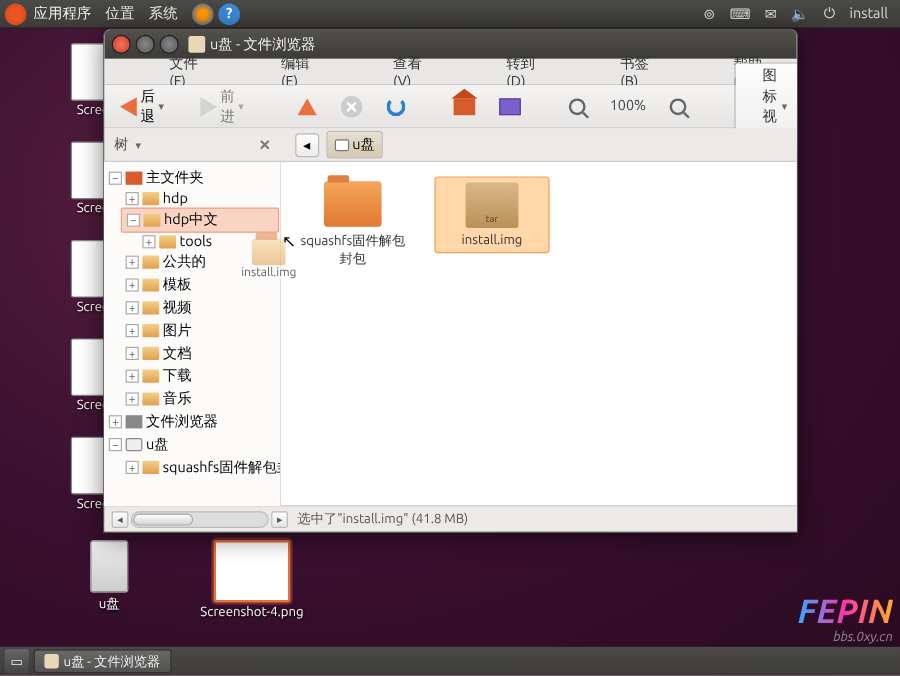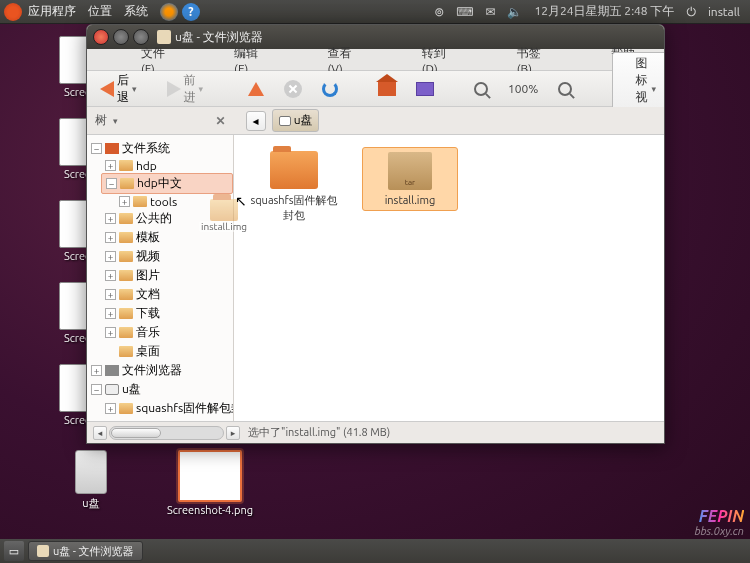--- a/index.html
+++ b/index.html
@@ -91,38 +91,37 @@
 .scroll-track { flex: 1; height: 14px; background: #ddd; border: 1px solid #bbb; border-radius: 7px; position: relative; }
 .scroll-thumb { position: absolute; left: 1px; top: 1px; width: 50px; height: 10px; background: linear-gradient(#fdfdfd, #d5d5d5); border: 1px solid #aaa; border-radius: 6px; }
 
 
 .taskbar { position: absolute; bottom: 0; left: 0; right: 0; height: 24px; background: linear-gradient(#4a4a48, #3c3b37); display: flex; align-items: center; padding: 0 4px; gap: 4px; }
 .task-btn { width: 20px; height: 20px; background: linear-gradient(#666, #444); border-radius: 2px; display: flex; align-items: center; justify-content: center; color: #eee; font-size: 11px; }
 .task-app { height: 20px; background: linear-gradient(#6a6967, #525150); border: 1px solid #333; border-radius: 3px; padding: 0 8px; display: flex; align-items: center; gap: 4px; color: #eee; font-size: 11px; }
 
 
 .watermark { position: absolute; right: 6px; bottom: 26px; color: rgba(255,255,255,0.5); font-size: 14px; font-style: italic; text-align: right; }
-.watermark .logo { font-size: 16px; background: linear-gradient(90deg, #3af, #f3a, #fa3); -webkit-background-clip: text; color: transparent; font-weight: bold; }
+.watermark .logo { font-size: 28px; background: linear-gradient(90deg, #3af, #f3a, #fa3); -webkit-background-clip: text; color: transparent; font-weight: bold; }
 </style>
 </head>
 <body>
 
 <div class="top-panel">
   <div class="ubuntu-logo"></div>
   <span class="menu-item">应用程序</span>
   <span class="menu-item">位置</span>
   <span class="menu-item">系统</span>
   <div class="firefox"></div>
   <div class="help">?</div>
   <div class="spacer"></div>
   <span class="indicator">⊚</span>
   <span class="indicator">⌨</span>
   <span class="indicator">✉</span>
   <span class="indicator">🔈</span>
-  <span class="indicator">12月24日星期五 2:48 下午</span>
   <span class="indicator">⏻</span>
   <span class="indicator">install</span>
 </div>
 
 <div class="desktop-icon" style="left:48px; top:36px;">
     <div class="thumb"></div>
     <div class="label">Screens</div>
   </div>
 <div class="desktop-icon" style="left:48px; top:118px;">
     <div class="thumb"></div>
@@ -223,21 +222,21 @@
         <div class="drive-ico"></div>
         <span>u盘</span>
       </div>
   </div>
 
   <div class="content">
     <div class="sidebar">
       <div class="tree-item indent-0">
           <div class="expander">−</div>
           <div class="home-ico-s"></div>
-          <span>文件系统</span>
+          <span>主文件夹</span>
         </div>
       <div class="tree-item indent-1">
           <div class="expander">+</div>
           <div class="folder-ico"></div>
           <span>hdp</span>
         </div>
       <div class="tree-item indent-1 selected">
           <div class="expander">−</div>
           <div class="folder-ico"></div>
           <span>hdp中文</span>
@@ -274,25 +273,20 @@
         </div>
       <div class="tree-item indent-1">
           <div class="expander">+</div>
           <div class="folder-ico"></div>
           <span>下载</span>
         </div>
       <div class="tree-item indent-1">
           <div class="expander">+</div>
           <div class="folder-ico"></div>
           <span>音乐</span>
-        </div>
-      <div class="tree-item indent-1">
-          <div class="expander blank"></div>
-          <div class="folder-ico"></div>
-          <span>桌面</span>
         </div>
       <div class="tree-item indent-0">
           <div class="expander">+</div>
           <div class="comp-ico-s"></div>
           <span>文件浏览器</span>
         </div>
       <div class="tree-item indent-0">
           <div class="expander">−</div>
           <div class="drive-ico-s"></div>
           <span>u盘</span>

